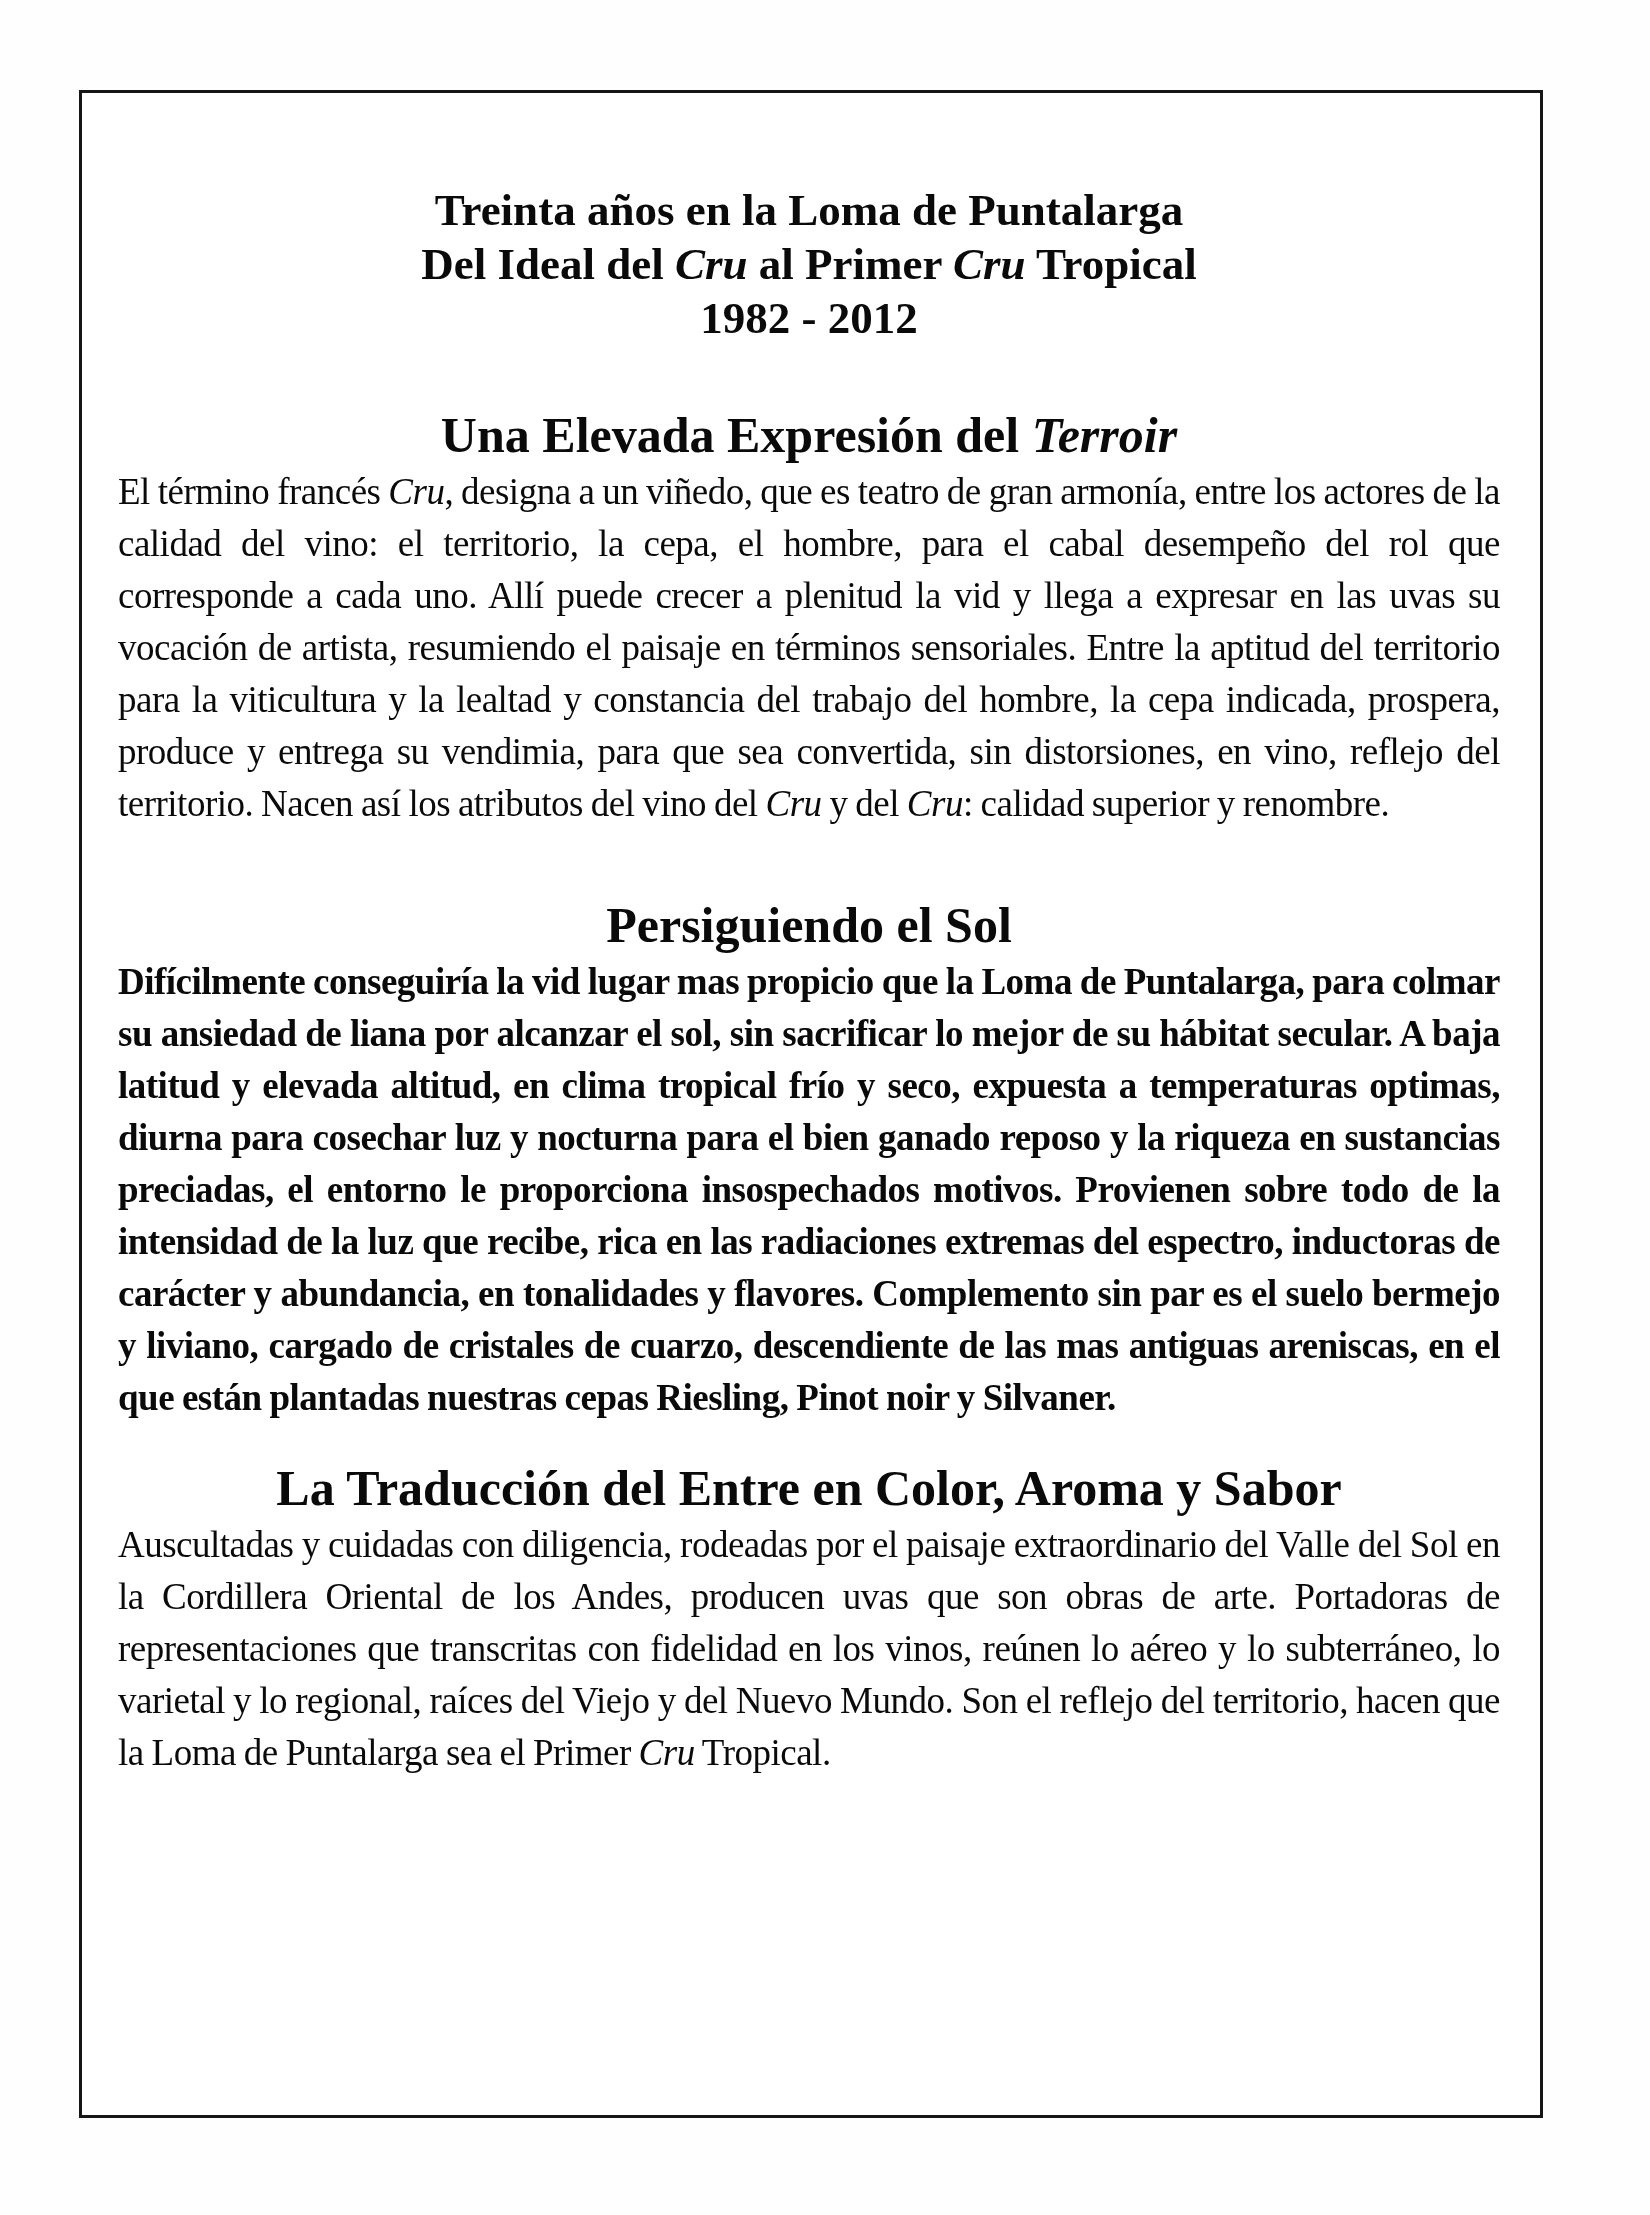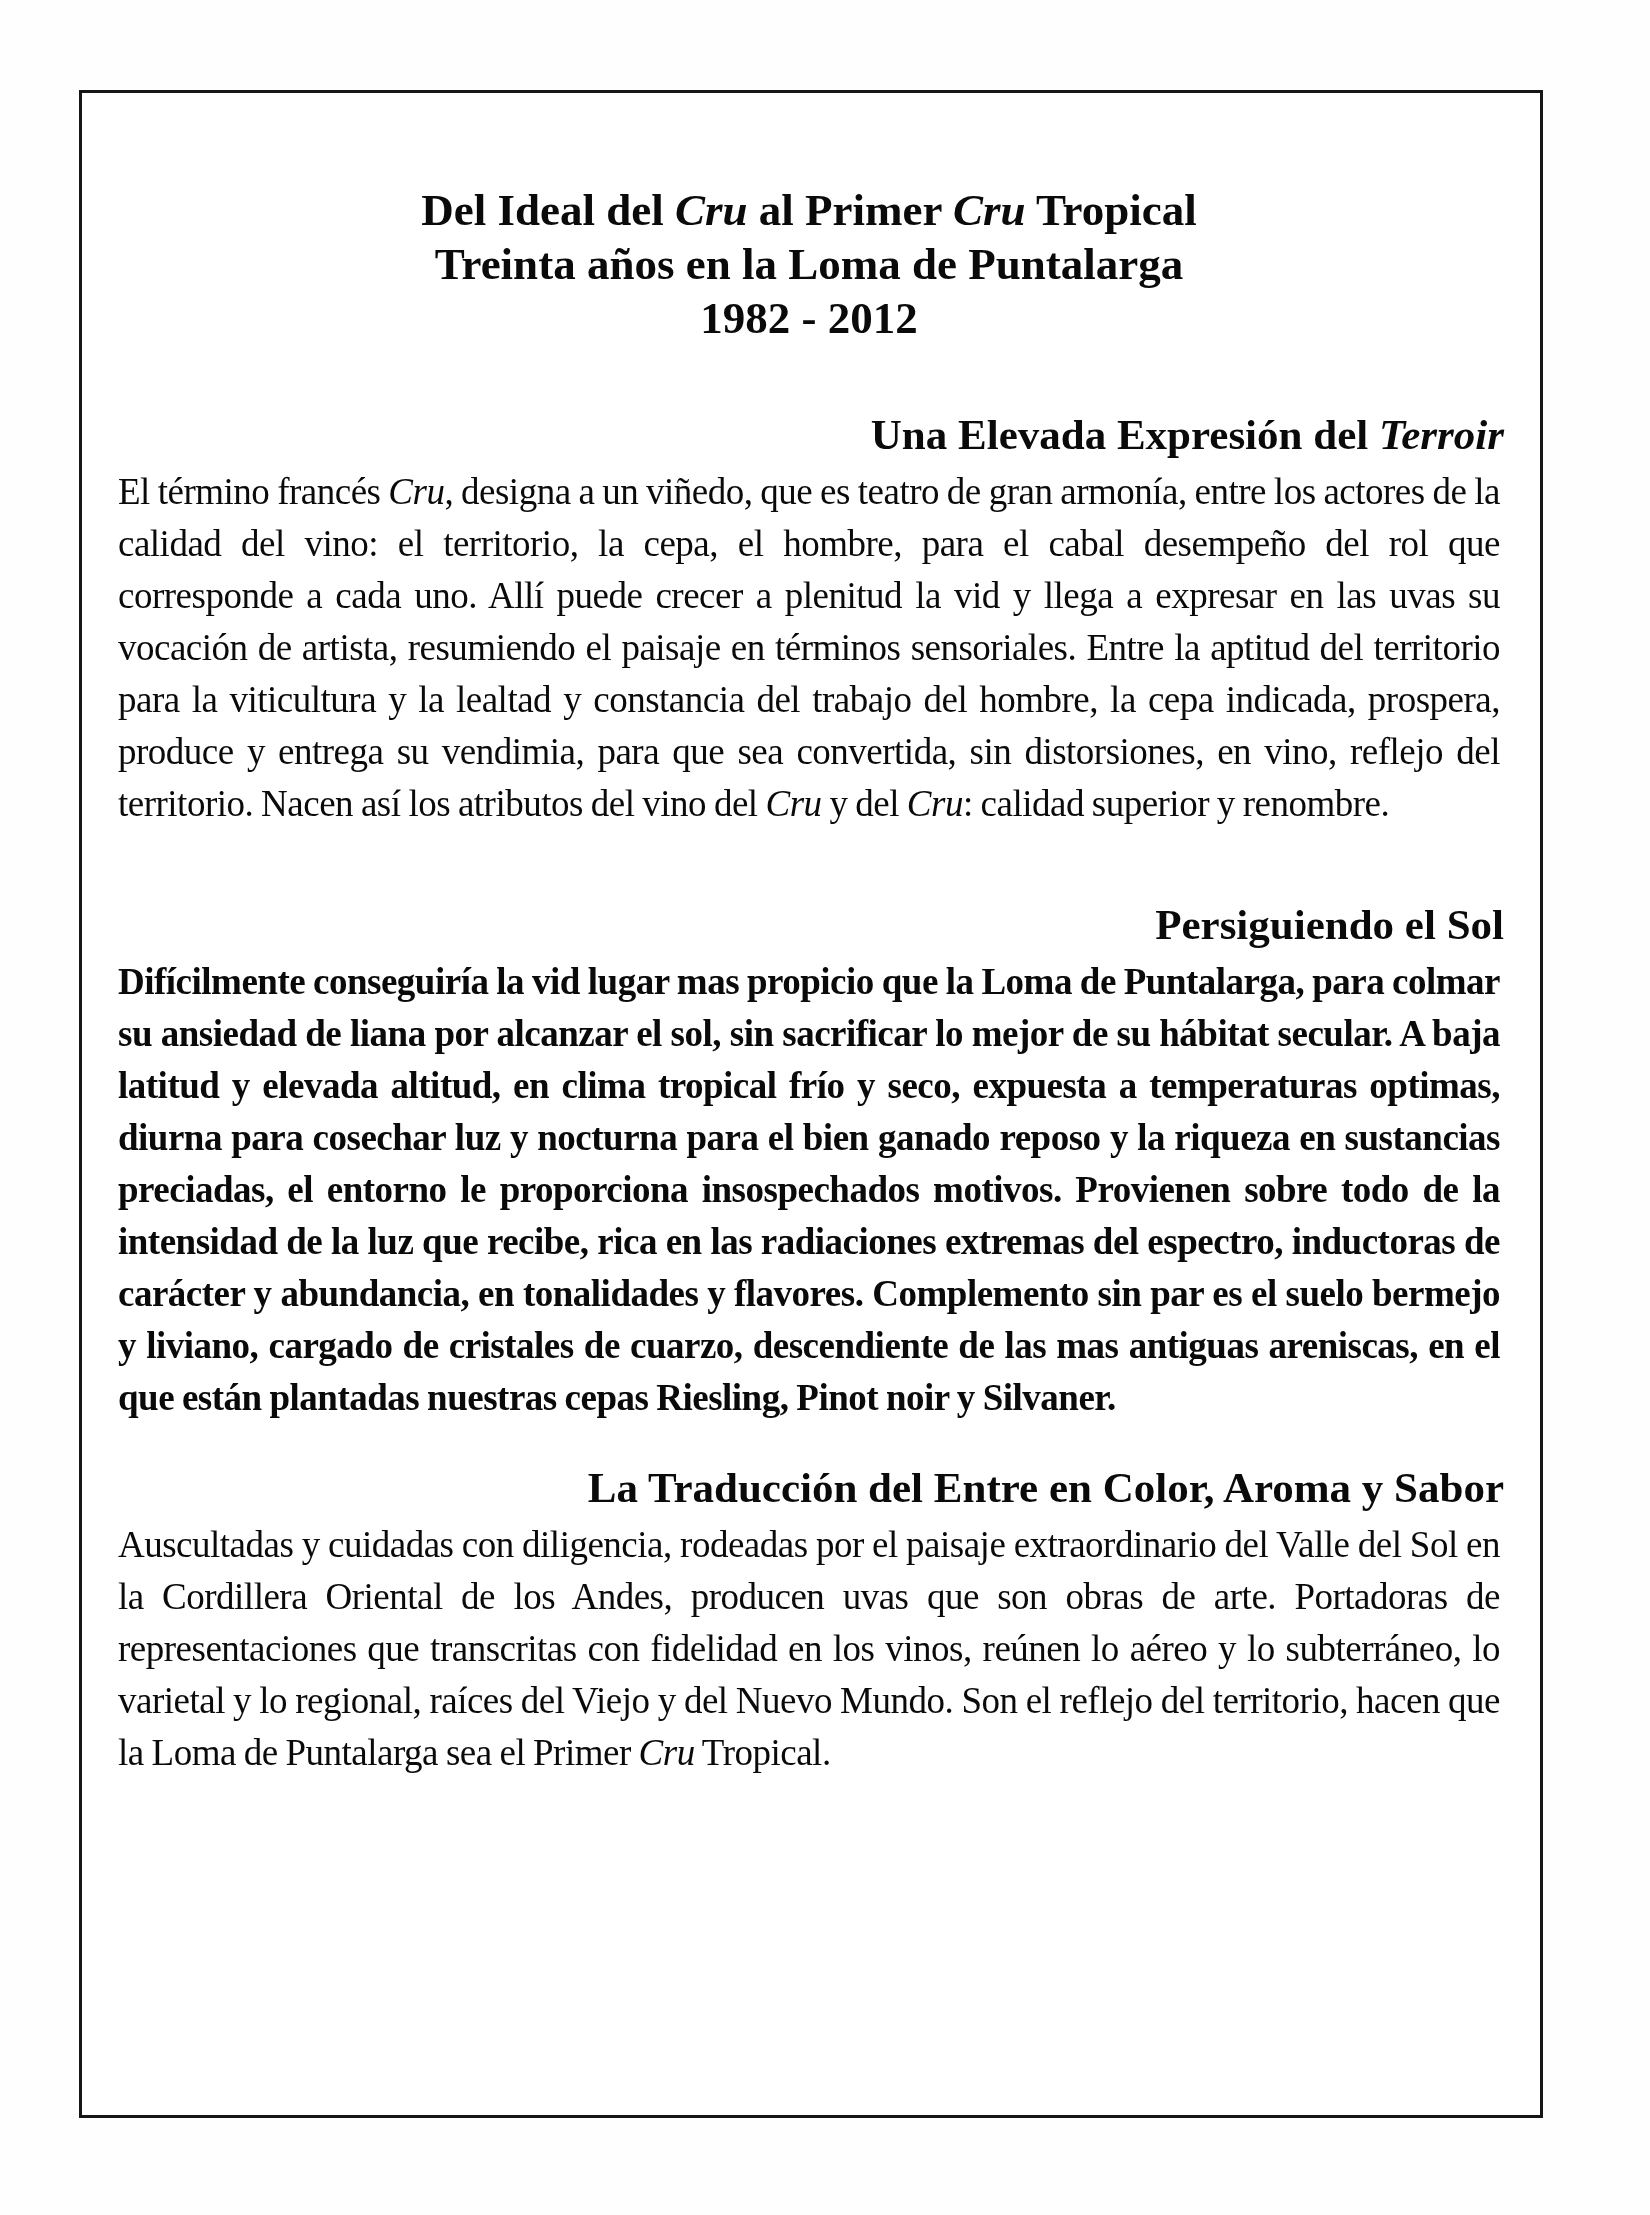--- a/index.html
+++ b/index.html
@@ -35,23 +35,23 @@
     margin-top: 90px;
     text-align: center;
     font-weight: bold;
     font-size: 45px;
     line-height: 54px;
     letter-spacing: 0px;
   }
   .doc-title .title-line { white-space: nowrap; }
   h2 {
     margin: 0;
-    text-align: right;
+    text-align: center;
     font-weight: bold;
-    font-size: 43px;
+    font-size: 50px;
     line-height: 54px;
   }
   .h-terroir { margin-top: 63px; }
   .h-sol     { margin-top: 68px; }
   .h-trad    { margin-top: 37px; }
   p.body-par {
     margin: 4px;
     text-align: justify;
     font-size: 37px;
     line-height: 52px;
@@ -73,22 +73,22 @@
   }
   i { font-style: italic; }
 </style>
 </head>
 <body>
 
 <div class="page">
   <div class="frame">
 
     <header class="doc-title">
+      <div class="title-line"><span>Treinta años en la Loma de Puntalarga</span></div>
       <div class="title-line"><span>Del Ideal del </span><i>Cru</i><span> al Primer </span><i>Cru</i><span> Tropical</span></div>
-      <div class="title-line"><span>Treinta años en la Loma de Puntalarga</span></div>
       <div class="title-line"><span>1982 - 2012</span></div>
     </header>
 
     <h2 class="h-terroir"><span>Una Elevada Expresión del </span><i>Terroir</i></h2>
     <p class="body-par p-terroir"><span>El término francés </span><i>Cru</i><span>, designa a un viñedo, que es teatro de gran armonía, entre los actores de la calidad del vino: el territorio, la cepa, el hombre, para el cabal desempeño del rol que corresponde a cada uno. Allí puede crecer a plenitud la vid y llega a expresar en las uvas su vocación de artista, resumiendo el paisaje en términos sensoriales. Entre la aptitud del territorio para la viticultura y la lealtad y constancia del trabajo del hombre, la cepa indicada, prospera, produce y entrega su vendimia, para que sea convertida, sin distorsiones, en vino, reflejo del territorio. Nacen así los atributos del vino del </span><i>Cru</i><span> y del </span><i>Cru</i><span>: calidad superior y renombre.</span></p>
 
     <h2 class="h-sol"><span>Persiguiendo el Sol</span></h2>
     <p class="body-par p-sol"><span>Difícilmente conseguiría la vid lugar mas propicio que la Loma de Puntalarga, para colmar su ansiedad de liana por alcanzar el sol, sin sacrificar lo mejor de su hábitat secular. A baja latitud y elevada altitud, en clima tropical frío y seco, expuesta a temperaturas optimas, diurna para cosechar luz y nocturna para el bien ganado reposo y la riqueza en sustancias preciadas, el entorno le proporciona insospechados motivos. Provienen sobre todo de la intensidad de la luz que recibe, rica en las radiaciones extremas del espectro, inductoras de carácter y abundancia, en tonalidades y flavores. Complemento sin par es el suelo bermejo y liviano, cargado de cristales de cuarzo, descendiente de las mas antiguas areniscas, en el que están plantadas nuestras cepas Riesling, Pinot noir y Silvaner.</span></p>
 
     <h2 class="h-trad"><span>La Traducción del Entre en Color, Aroma y Sabor</span></h2>

